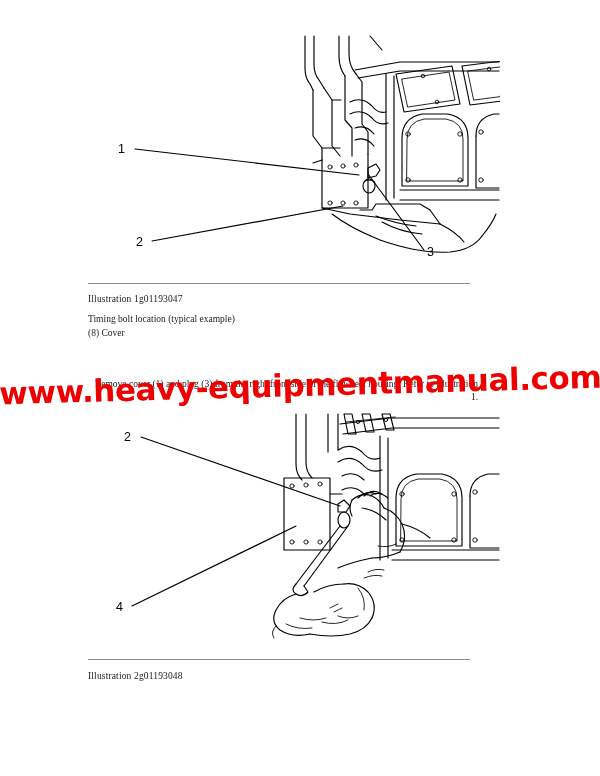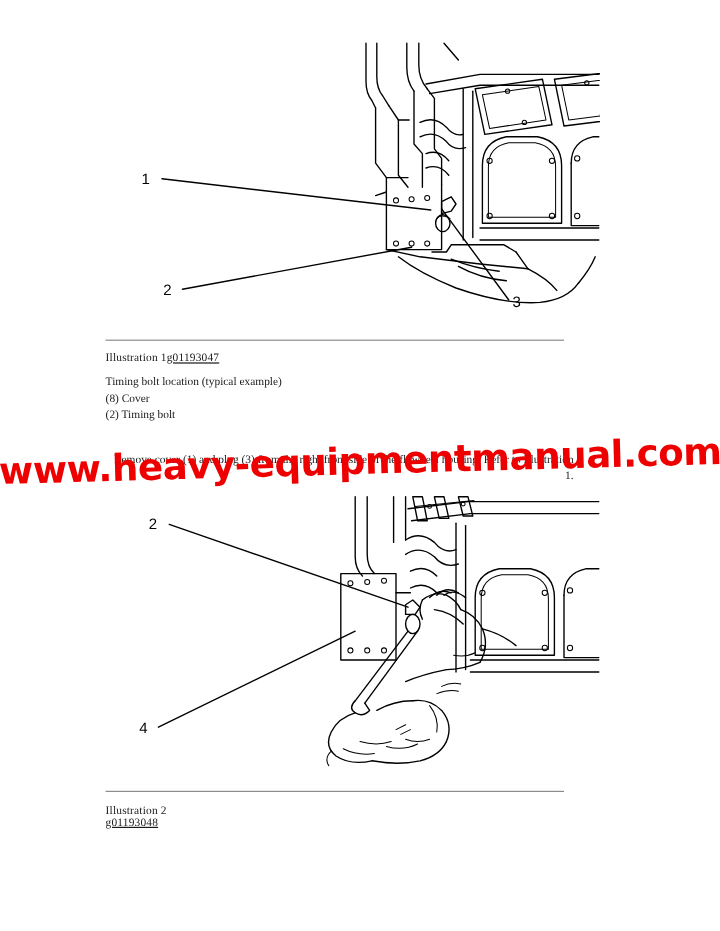--- a/index.html
+++ b/index.html
@@ -47,23 +47,23 @@
     position: absolute;
     left: 88px;
     width: 384px;
     display: flex;
     justify-content: flex-start;
     align-items: baseline;
     font-size: 9.5px;
     letter-spacing: 0.15px;
   }
   #caption-1 { top: 294px; }
-  #caption-2 { top: 671px; flex-direction: column; }
+  #caption-2 { top: 671px; }
   .caption-label { white-space: nowrap; }
-  .caption-id { white-space: nowrap; text-decoration: underline; }
+  .caption-id { white-space: nowrap; }
 
   
   .caption-detail {
     position: absolute;
     left: 88px;
     width: 400px;
     font-size: 9.5px;
     line-height: 13.6px;
   }
   #figure-1-detail { top: 313px; }
@@ -207,21 +207,20 @@
   <div class="hrule" id="rule-1"></div>
 
   <div class="caption-row" id="caption-1">
     <span class="caption-label">Illustration 1</span>
     <span class="caption-id">g01193047</span>
   </div>
 
   <div class="caption-detail" id="figure-1-detail">
     <div class="detail-line">Timing bolt location (typical example)</div>
     <div class="detail-line">(8) Cover</div>
-    <div class="detail-line">(2) Timing bolt</div>
   </div>
 
   <div id="body-paragraph">Remove cover (1) and plug (3) from the right front side of the flywheel housing. Refer to Illustration 1.</div>
 
   <div id="watermark">
     <span id="watermark-text">www.heavy-equipmentmanual.com</span>
   </div>
 
   <div class="figure-area" id="figure-2-area">
     <svg class="figure-svg" width="400" height="238" viewBox="0 0 400 238">

